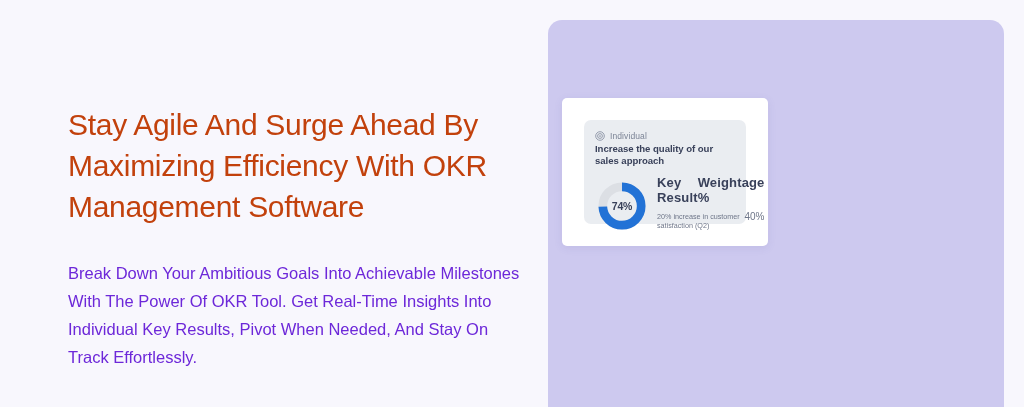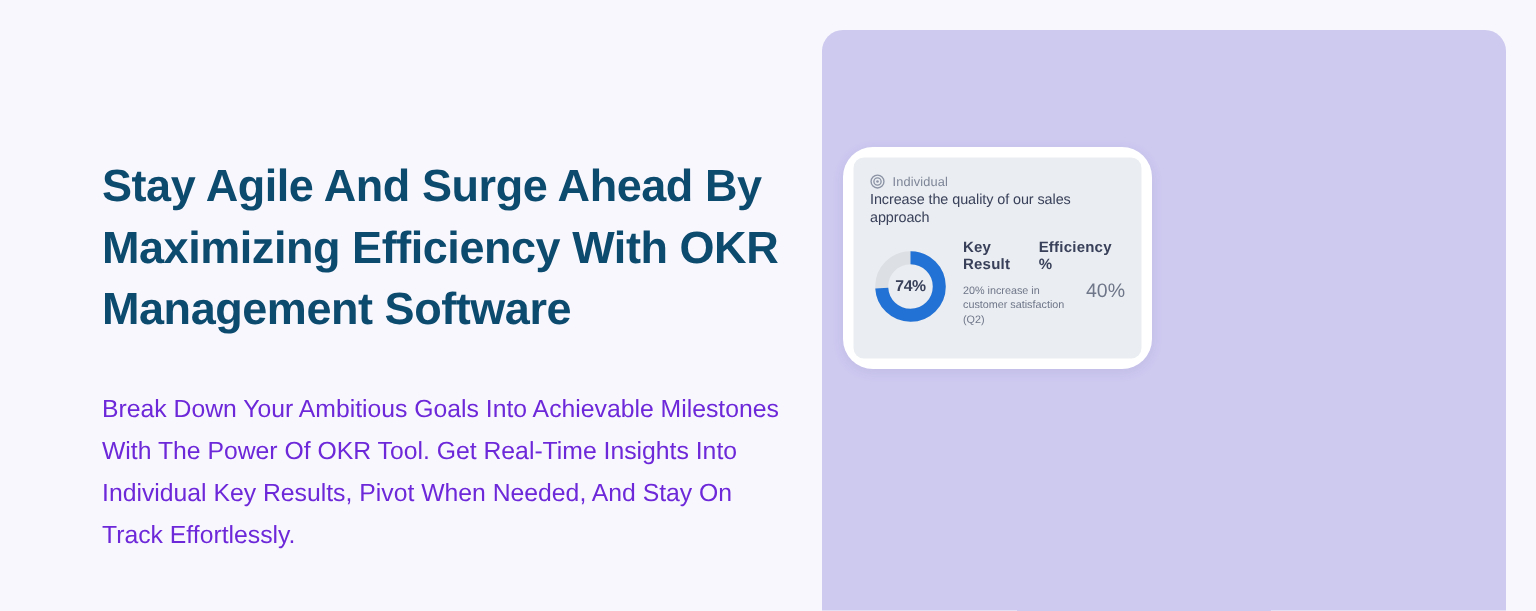--- a/index.html
+++ b/index.html
@@ -19,23 +19,23 @@
   .left-col {
     position: absolute;
     left: 68px;
     top: 104px;
     width: 460px;
   }
   .headline {
     margin: 0;
     font-size: 30px;
     line-height: 41px;
-    font-weight: 700;
+    font-weight: 400;
     letter-spacing: -0.3px;
-    color: #0c4a6e;
+    color: #c2410c;
   }
   .subcopy {
     margin: 0;
     padding-top: 32px;
     font-size: 16.5px;
     line-height: 28px;
     font-weight: 400;
     color: #6d28d9;
   }
 
@@ -51,24 +51,24 @@
   }
 
   
   .okr-card {
     position: absolute;
     left: 562px;
     top: 98px;
     width: 206px;
     height: 148px;
     background: #ffffff;
-    border-radius: 20px;
+    border-radius: 5px;
     box-shadow: 0 2px 8px rgba(90, 80, 160, 0.10);
     box-sizing: border-box;
-    padding: 7px;
+    padding: 22px;
   }
   .okr-inner {
     width: 100%;
     height: 100%;
     background: #eaedf1;
     border-radius: 7px;
     box-sizing: border-box;
     padding: 10px 11px 9px 11px;
     position: relative;
   }
@@ -90,21 +90,21 @@
     font-size: 8.5px;
     line-height: 10px;
     color: #7c8496;
     font-weight: 400;
     letter-spacing: 0.1px;
   }
   .objective-title {
     margin: 2px 0 0 0;
     font-size: 9.6px;
     line-height: 12.4px;
-    font-weight: 400;
+    font-weight: 700;
     color: #39415a;
     letter-spacing: -0.05px;
     max-width: 150px;
   }
 
   
   .card-body {
     display: flex;
     align-items: flex-start;
     margin-top: 6px;
@@ -141,40 +141,40 @@
 
   .kr-table {
     flex: 1 1 auto;
     margin-left: 9px;
     margin-top: 1px;
   }
   .kr-head {
     display: flex;
     justify-content: space-between;
     align-items: baseline;
-    font-size: 10px;
+    font-size: 13px;
     font-weight: 700;
     color: #39415a;
     letter-spacing: 0.15px;
     padding-bottom: 7px;
   }
   .kr-row {
     display: flex;
     justify-content: space-between;
     align-items: flex-start;
     padding-bottom: 7px;
   }
   .kr-text {
     font-size: 7.2px;
     line-height: 9.4px;
     color: #6e7689;
     max-width: 84px;
   }
   .kr-weight {
-    font-size: 13px;
+    font-size: 10px;
     line-height: 9.4px;
     color: #6e7689;
     white-space: nowrap;
     padding-left: 4px;
   }
 </style>
 </head>
 <body>
 
 <div class="left-col">
@@ -204,21 +204,21 @@
         <svg class="donut-svg" viewBox="0 0 42 42">
           <circle cx="21" cy="21" r="15.5" fill="none" stroke="#dcdfe4" stroke-width="7"></circle>
           <circle id="donut-arc" cx="21" cy="21" r="15.5" fill="none" stroke="#2272d6" stroke-width="7" stroke-linecap="butt" stroke-dasharray="72.06813547334986 25.321236787933728" stroke-dashoffset="0"></circle>
         </svg>
         <div class="donut-label">74%</div>
       </div>
 
       <div class="kr-table">
         <div class="kr-head">
           <span>Key Result</span>
-          <span>Efficiency %</span>
+          <span>Weightage %</span>
         </div>
         <div class="kr-row">
           <span class="kr-text">20% increase in customer satisfaction (Q2)</span>
           <span class="kr-weight">40%</span>
         </div>
       </div>
 
     </div>
   </div>
 </div>

